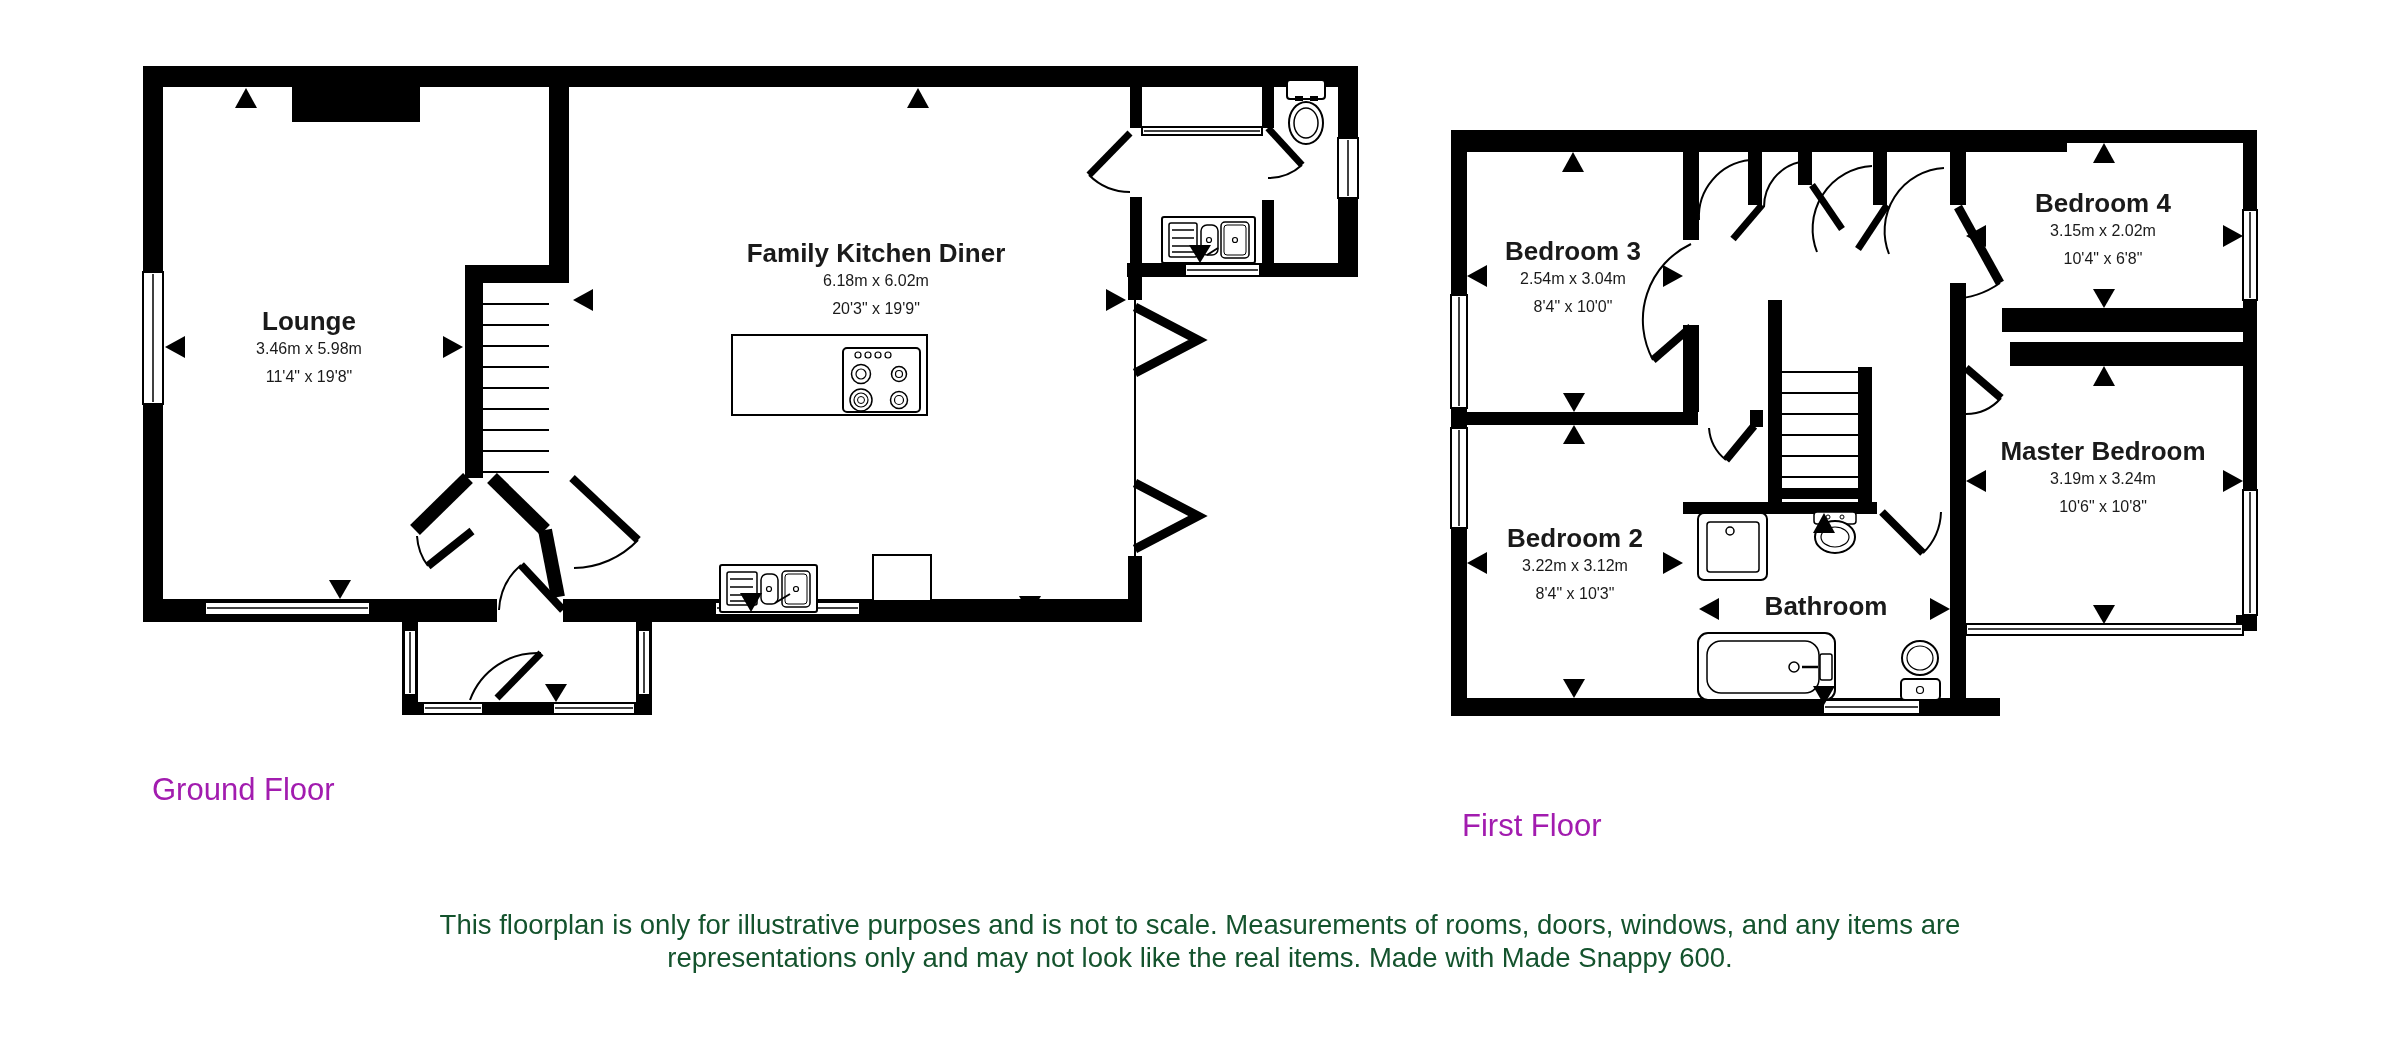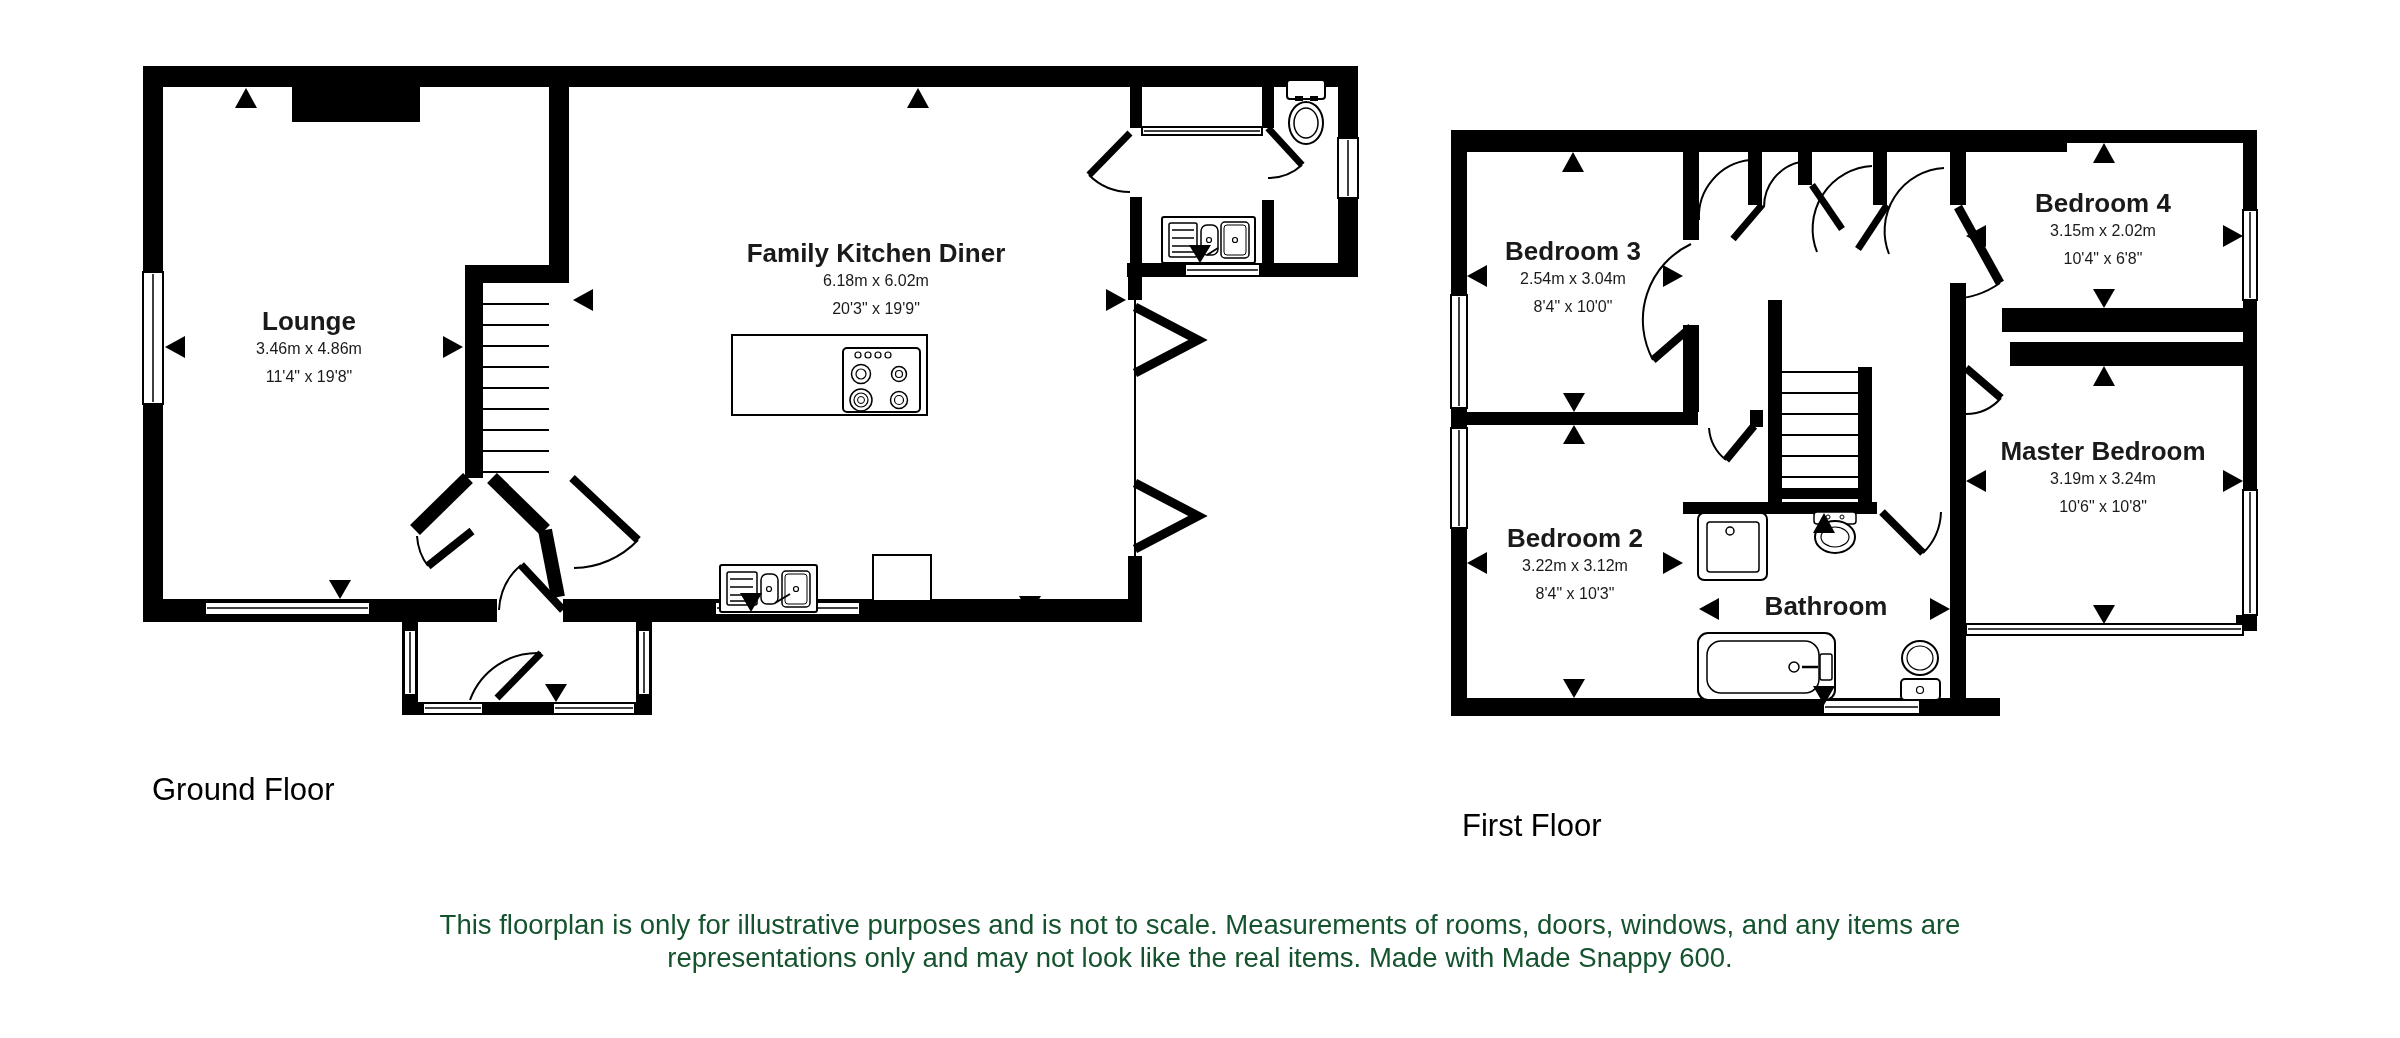--- a/index.html
+++ b/index.html
@@ -17,21 +17,21 @@
     transform:translateX(-50%);
     text-align:center;
     white-space:nowrap;
     color:#1a1a1a;
   }
   .room-name{font-size:26px;font-weight:bold;line-height:28px;}
   .room-dim{font-size:16px;line-height:28px;}
   .floor-label{
     position:absolute;
     font-size:31px;
-    color:#000000;
+    color:#a21caf;
     white-space:nowrap;
   }
   .disclaimer{
     position:absolute;
     left:400px;top:908px;width:1600px;
     text-align:center;
     font-size:27.5px;line-height:33px;
     color:#14532d;
   }
 </style>
@@ -319,21 +319,21 @@
         <polygon points="1699,609 1719,598 1719,620"></polygon>
         <polygon points="1950,609 1930,598 1930,620"></polygon>
         <polygon points="1824,513 1813,533 1835,533"></polygon>
         <polygon points="1824,705 1813,686 1835,686"></polygon>
       </g>
     </g>
   </svg>
 
   <div class="room-label" style="left:309px;top:307px;">
     <div class="room-name">Lounge</div>
-    <div class="room-dim">3.46m x 4.86m</div>
+    <div class="room-dim">3.46m x 5.98m</div>
     <div class="room-dim">11'4" x 19'8"</div>
   </div>
   <div class="room-label" style="left:876px;top:239px;">
     <div class="room-name">Family Kitchen Diner</div>
     <div class="room-dim">6.18m x 6.02m</div>
     <div class="room-dim">20'3" x 19'9"</div>
   </div>
   <div class="room-label" style="left:1573px;top:237px;">
     <div class="room-name">Bedroom 3</div>
     <div class="room-dim">2.54m x 3.04m</div>

